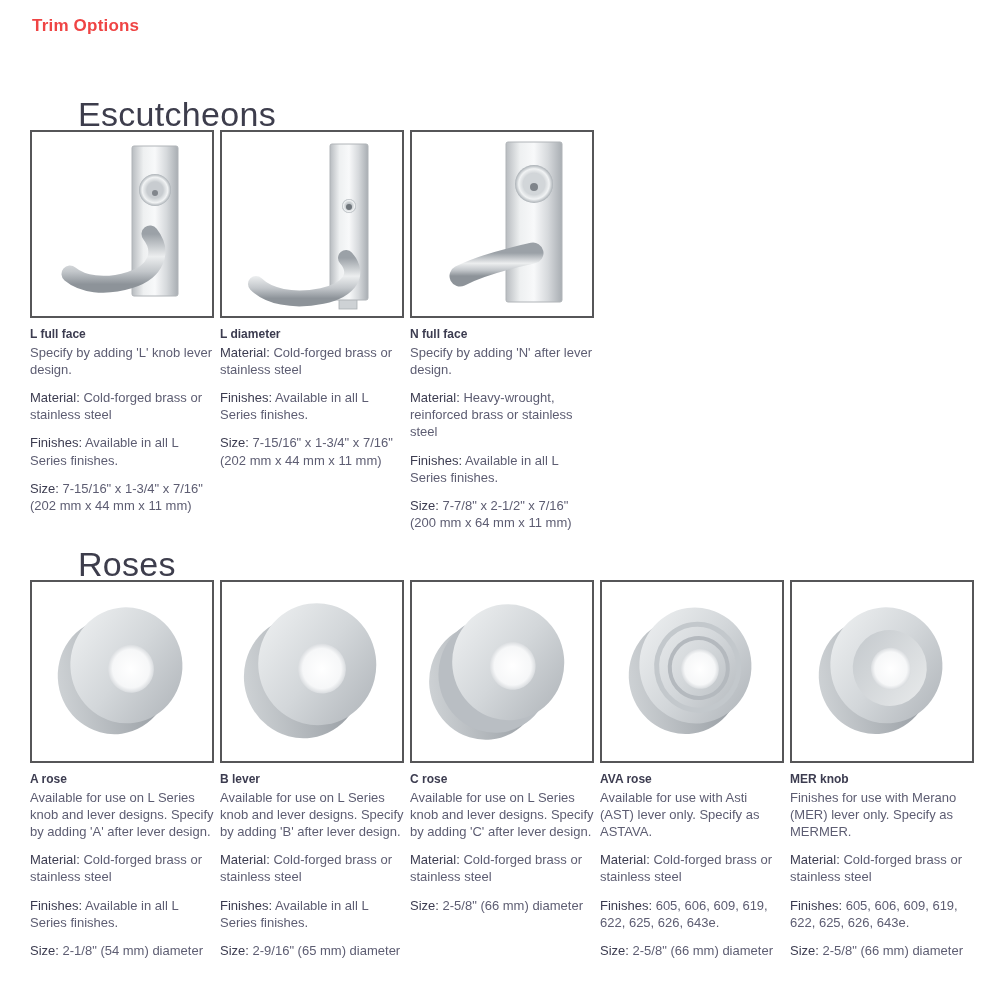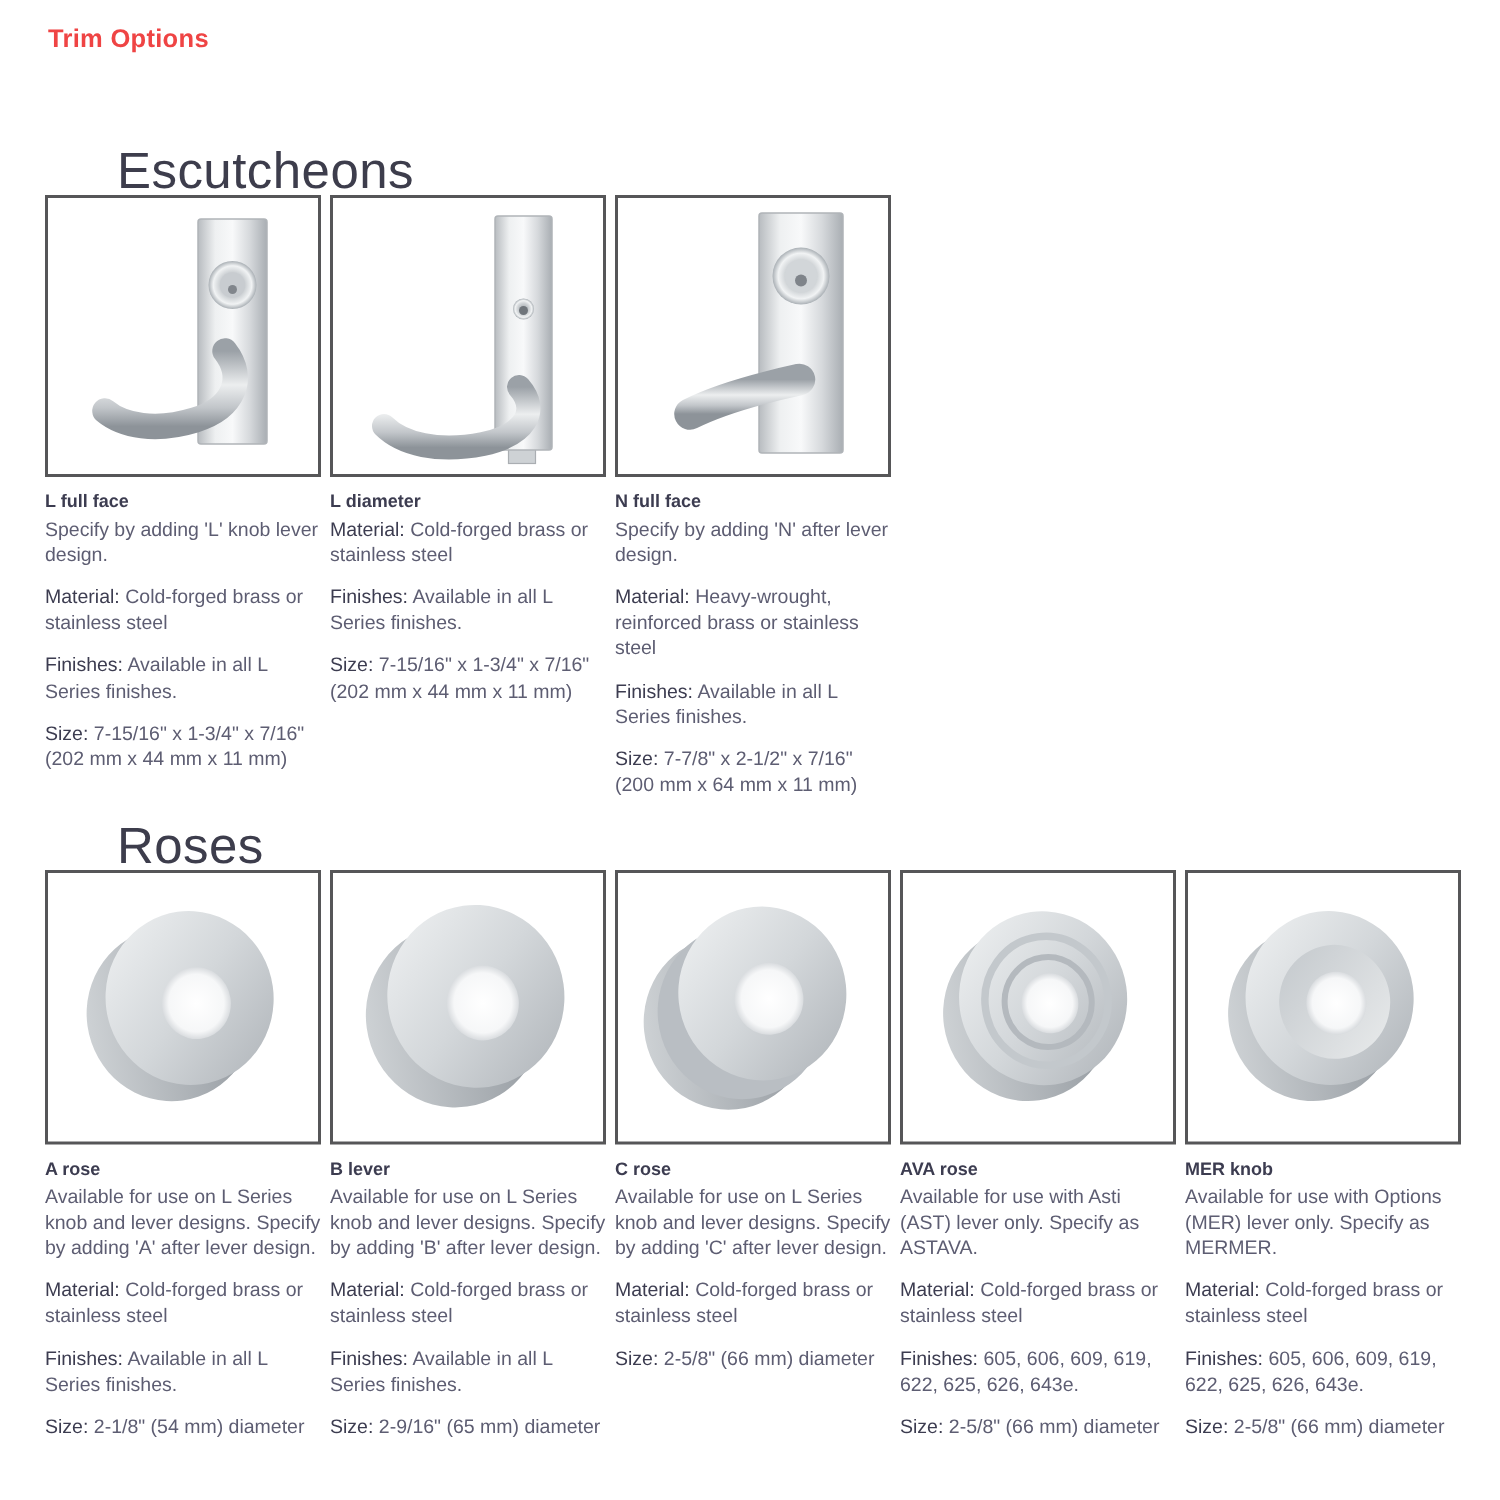--- a/index.html
+++ b/index.html
@@ -218,20 +218,20 @@
         <g transform="rotate(-8 90 88)">
           <ellipse cx="82" cy="93" rx="56" ry="58" fill="url(#gSide)"></ellipse>
           <ellipse cx="95" cy="84" rx="56" ry="58" fill="url(#gFace)"></ellipse>
           <ellipse cx="98" cy="87" rx="37" ry="38" fill="url(#gRecess)"></ellipse>
           <ellipse cx="99" cy="88" rx="20" ry="21" fill="url(#gHole)"></ellipse>
         </g>
       </svg>
     </div>
     <div class="cardtext">
       <div class="pname">MER knob</div>
-      <p>Available for use with Options (MER) lever only. Specify as MERMER.</p>
+      <p>Finishes for use with Merano (MER) lever only. Specify as MERMER.</p>
       <p><b>Material:</b> <span>Cold-forged brass or stainless steel</span></p>
       <p><b>Finishes:</b> <span>605, 606, 609, 619, 622, 625, 626, 643e.</span></p>
       <p><b>Size:</b> <span>2-5/8" (66 mm) diameter</span></p>
     </div>
   </div>
 
 </div>
 
 </body></html>

